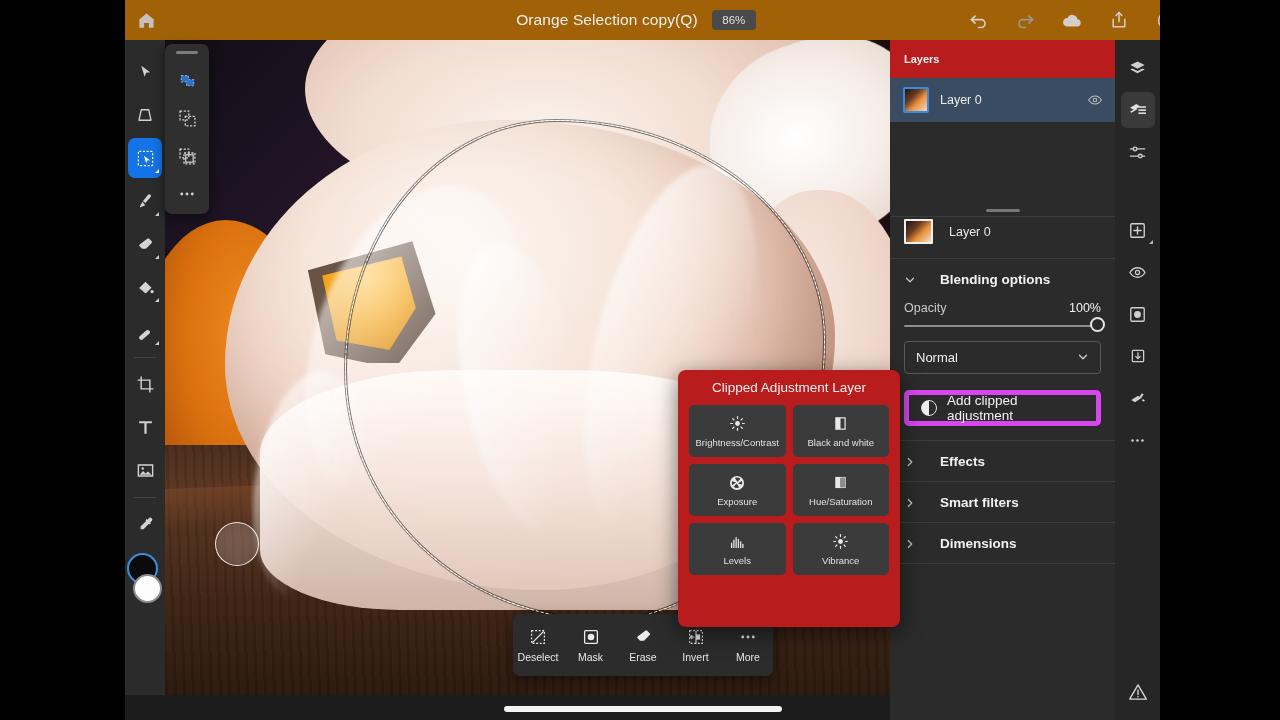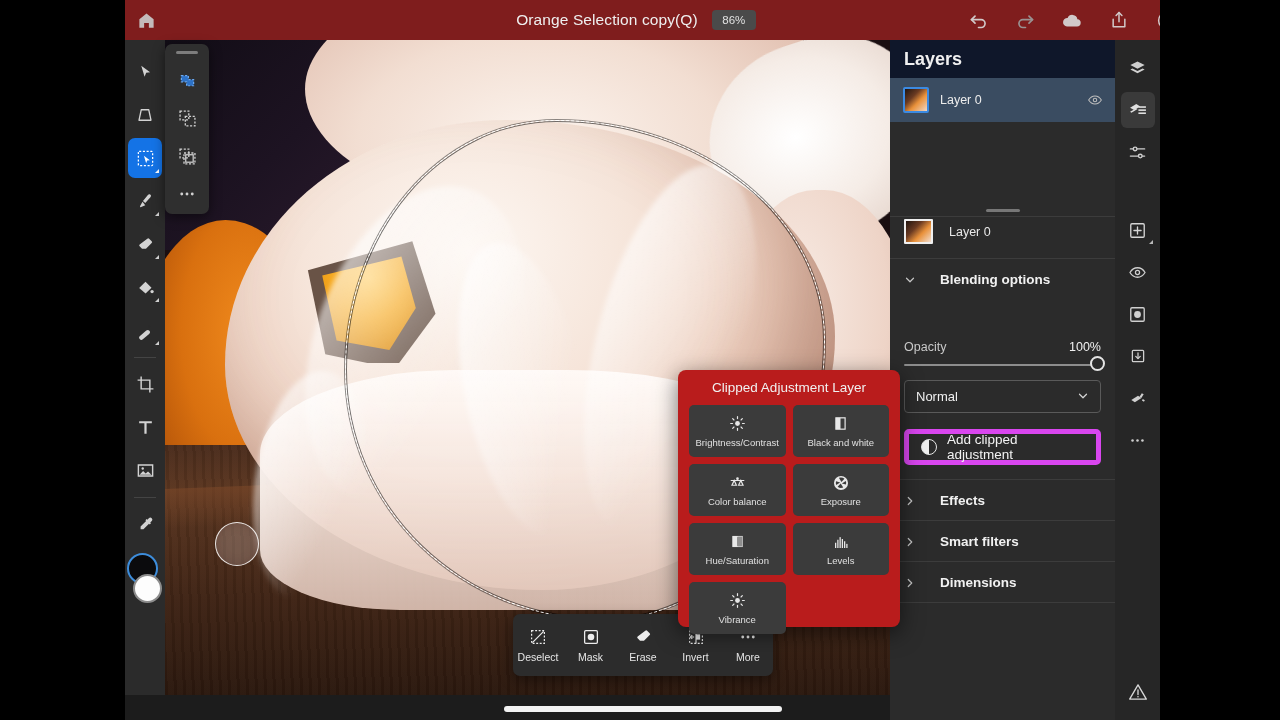--- a/index.html
+++ b/index.html
@@ -24,21 +24,21 @@
   #device {
     position: absolute; left: 125px; top: 0;
     width: 1035px; height: 720px;
     background: #1c1c1c;
     overflow: hidden;
   }
 
   
   #topbar {
     position: absolute; left: 0; top: 0; width: 1074px; height: 40px;
-    background: #7f1d1d;
+    background: #a16207;
     display: flex; align-items: center;
     color: #e8e8e8;
   }
   .tb-left { display: flex; align-items: center; padding-left: 10px; width: 180px; }
   .tb-center { flex: 1; display: flex; align-items: center; justify-content: center; gap: 14px; }
   .tb-right { display: flex; align-items: center; gap: 25px; padding-right: 22px; }
   .doc-title { font-size: 15.5px; color: #efefef; letter-spacing: .1px; }
   .zoom-badge {
     background: #4a4a4a; color: #e0e0e0;
     font-size: 11.5px; padding: 4px 9px; border-radius: 4px;
@@ -216,22 +216,22 @@
 
   
   #rightpanel {
     position: absolute; right: 45px; top: 40px;
     width: 225px; height: 680px;
     background: #2b2b2b;
     color: #e2e2e2;
   }
   .panel-head {
     height: 38px; display: flex; align-items: center;
-    padding-left: 14px; font-size: 18px; font-weight: bold; color: #f0f0f0;
-    background: #0f172a;
+    padding-left: 14px; font-size: 11px; font-weight: bold; color: #f0f0f0;
+    background: #b91c1c;
   }
   .layer-row {
     height: 44px; display: flex; align-items: center; gap: 11px;
     padding: 0 12px 0 13px;
   }
   .layer-row.selected { background: #3a4c61; }
   .layer-thumb {
     width: 26px; height: 26px; border-radius: 2px;
     background: linear-gradient(135deg,#20140f 0%, #6a3a22 35%, #e9913a 60%, #f0d8c8 100%);
     border: 2px solid #3b8ae2;
@@ -257,21 +257,21 @@
   .acc-row {
     display: flex; align-items: center; gap: 24px;
     padding: 13px 14px 12px; cursor: pointer;
   }
   .acc-row .chev { color: #c6c6c6; display: flex; }
   .acc-label { font-size: 13.5px; font-weight: bold; color: #f1f1f1; }
   .opacity-row {
     display: flex; align-items: baseline; justify-content: space-between;
     padding: 2px 14px 0;
   }
-  .opacity-label { font-size: 12.5px; color: #c9c9c9; margin-top: 39px; }
+  .opacity-label { font-size: 12.5px; color: #c9c9c9; }
   .opacity-val { font-size: 12.5px; color: #f0f0f0; }
   .slider-wrap { padding: 10px 14px 14px; position: relative; }
   .slider-track { height: 2px; background: #8d8d8d; border-radius: 2px; }
   .slider-knob {
     position: absolute; right: 10px; top: 2px;
     width: 15px; height: 15px; border-radius: 50%;
     background: #2b2b2b; border: 2px solid #e4e4e4;
   }
   .field-label { font-size: 12.5px; color: #c9c9c9; padding: 12px 14px 7px; }
   .select-box {
@@ -581,31 +581,20 @@
         <div class="adj-item">
           <span class="adj-icon">
             <svg width="17" height="17" viewBox="0 0 24 24">
                 <rect x="5.5" y="4" width="13" height="16" fill="none" stroke="#e8e8e8" stroke-width="1.7"></rect>
                 <rect x="5.5" y="4" width="6.5" height="16" fill="#e8e8e8"></rect>
               </svg>
           </span>
           <span class="adj-label">Black and white</span>
         </div>
 
-        <div class="adj-item">
-          <span class="adj-icon">
-            <svg width="19" height="19" viewBox="0 0 24 24" fill="none" stroke="#e8e8e8" stroke-width="1.5" stroke-linecap="round">
-                <path d="M4 9.5h16"></path>
-                <path d="M7.8 9.5L5 15.5h5.6z"></path>
-                <path d="M16.2 9.5L13.4 15.5H19z"></path>
-                <circle cx="12" cy="7.2" r="1.7" fill="#e8e8e8" stroke="none"></circle>
-              </svg>
-          </span>
-          <span class="adj-label">Color balance</span>
-        </div>
 
         <div class="adj-item">
           <span class="adj-icon">
             <svg width="18" height="18" viewBox="0 0 24 24" fill="#e8e8e8">
                 <path d="M12 2.6A9.4 9.4 0 1 0 21.4 12 9.4 9.4 0 0 0 12 2.6zm0 2a7.3 7.3 0 0 1 4.6 1.6l-4 4.4-3.4-5.5A7.3 7.3 0 0 1 12 4.6zM5.4 9.8l5.5 1.6-5.3 3.2a7.3 7.3 0 0 1-.2-4.8zm2.1 7.2l4.1-4.5 3.4 5.6a7.3 7.3 0 0 1-7.5-1.1zm11.1-2.9l-5.5-1.6 5.3-3.2a7.3 7.3 0 0 1 .2 4.8z"></path>
               </svg>
           </span>
           <span class="adj-label">Exposure</span>
         </div>
 

